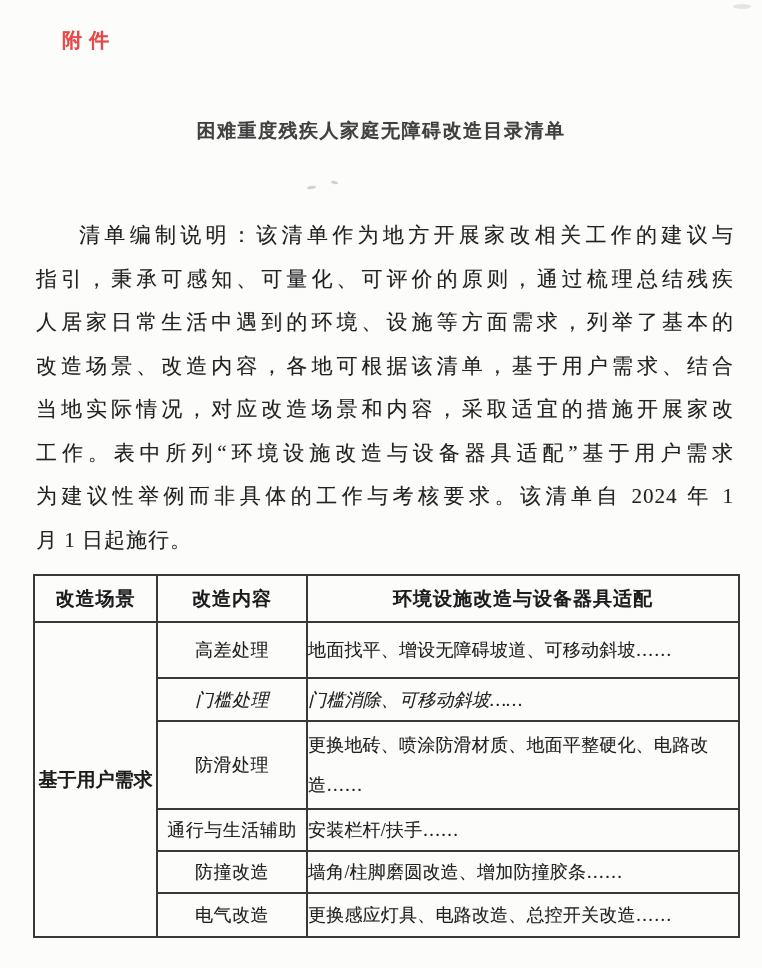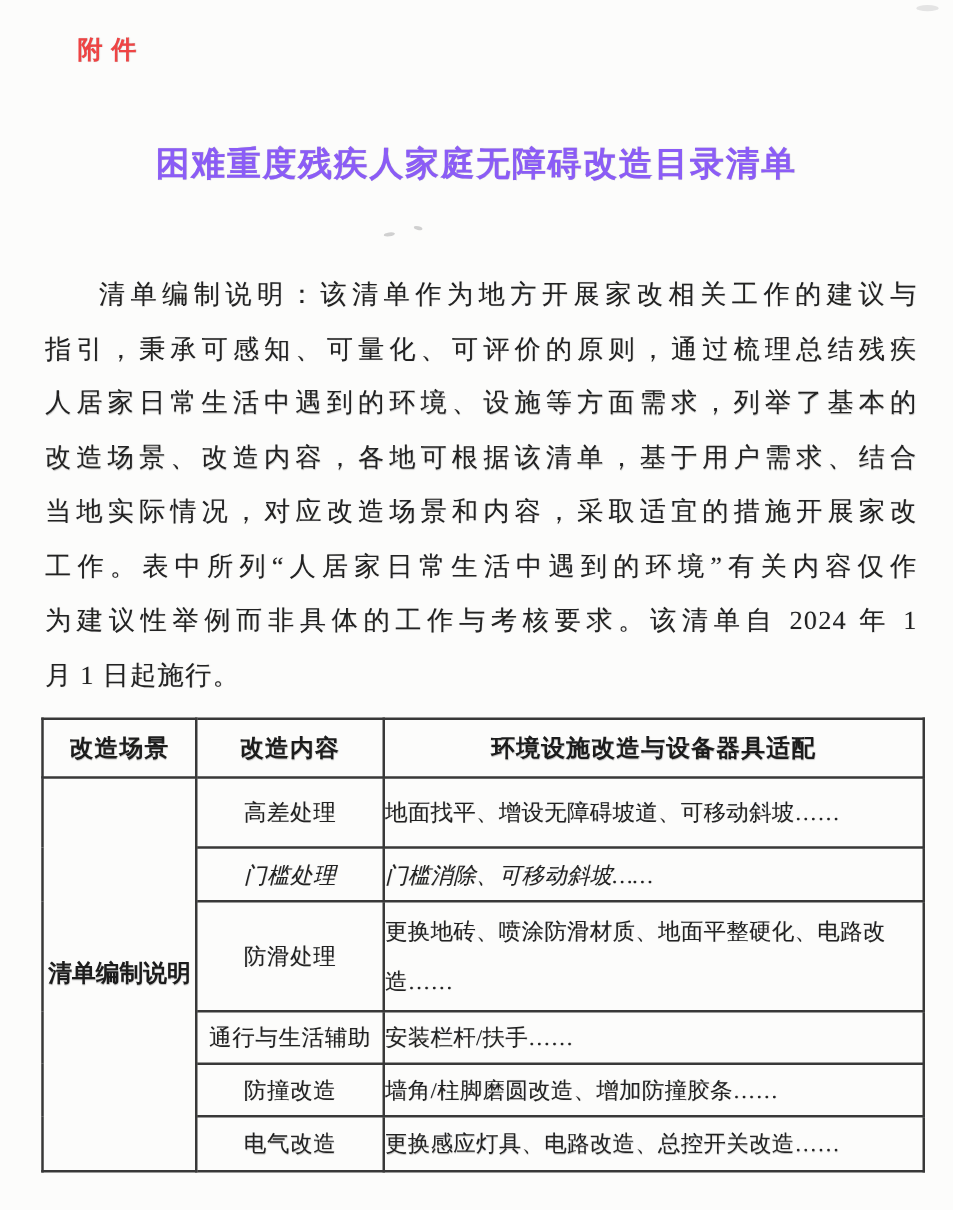--- a/index.html
+++ b/index.html
@@ -31,25 +31,25 @@
     font-size: 20px;
     line-height: 28px;
     letter-spacing: 7px;
     color: #ef4444;
   }
 
   
   .doc-title {
     margin: 56px 0 0 0;
     text-align: center;
-    font-size: 27px;
+    font-size: 19px;
     line-height: 42px;
     font-weight: bold;
     letter-spacing: 1.5px;
-    color: #8b5cf6;
+    color: #404040;
   }
 
   
   .intro {
     margin: 62px 28px 0 36px;
     width: 698px;
     font-size: 21px;
     letter-spacing: 1px;
     color: #222;
   }
@@ -147,41 +147,41 @@
   <div class="attachment">附件</div>
 
   <h1 class="doc-title">困难重度残疾人家庭无障碍改造目录清单</h1>
 
   <div class="intro">
     <div class="intro-line first">清单编制说明：该清单作为地方开展家改相关工作的建议与</div>
     <div class="intro-line">指引，秉承可感知、可量化、可评价的原则，通过梳理总结残疾</div>
     <div class="intro-line">人居家日常生活中遇到的环境、设施等方面需求，列举了基本的</div>
     <div class="intro-line">改造场景、改造内容，各地可根据该清单，基于用户需求、结合</div>
     <div class="intro-line">当地实际情况，对应改造场景和内容，采取适宜的措施开展家改</div>
-    <div class="intro-line">工作。表中所列“人居家日常生活中遇到的环境”有关内容仅作</div>
+    <div class="intro-line">工作。表中所列“环境设施改造与设备器具适配”基于用户需求</div>
     <div class="intro-line">为建议性举例而非具体的工作与考核要求。该清单自 2024 年 1</div>
     <div class="intro-line last">月 1 日起施行。</div>
   </div>
 
   <table class="catalog">
     <colgroup>
       <col style="width:123px">
       <col style="width:150px">
       <col style="width:432px">
     </colgroup>
     <thead>
       <tr>
         <th class="col-header">改造场景</th>
         <th class="col-header">改造内容</th>
         <th class="col-header">环境设施改造与设备器具适配</th>
       </tr>
     </thead>
     <tbody>
       <tr>
-        <td class="scenario-cell" rowspan="6">清单编制说明</td>
+        <td class="scenario-cell" rowspan="6">基于用户需求</td>
         <td class="content-cell">高差处理</td>
         <td class="measures-cell">地面找平、增设无障碍坡道、可移动斜坡……</td>
       </tr>
       <tr>
         <td class="content-cell">门槛处理</td>
         <td class="measures-cell">门槛消除、可移动斜坡……</td>
       </tr>
       <tr>
         <td class="content-cell">防滑处理</td>
         <td class="measures-cell">更换地砖、喷涂防滑材质、地面平整硬化、电路改造……</td>

